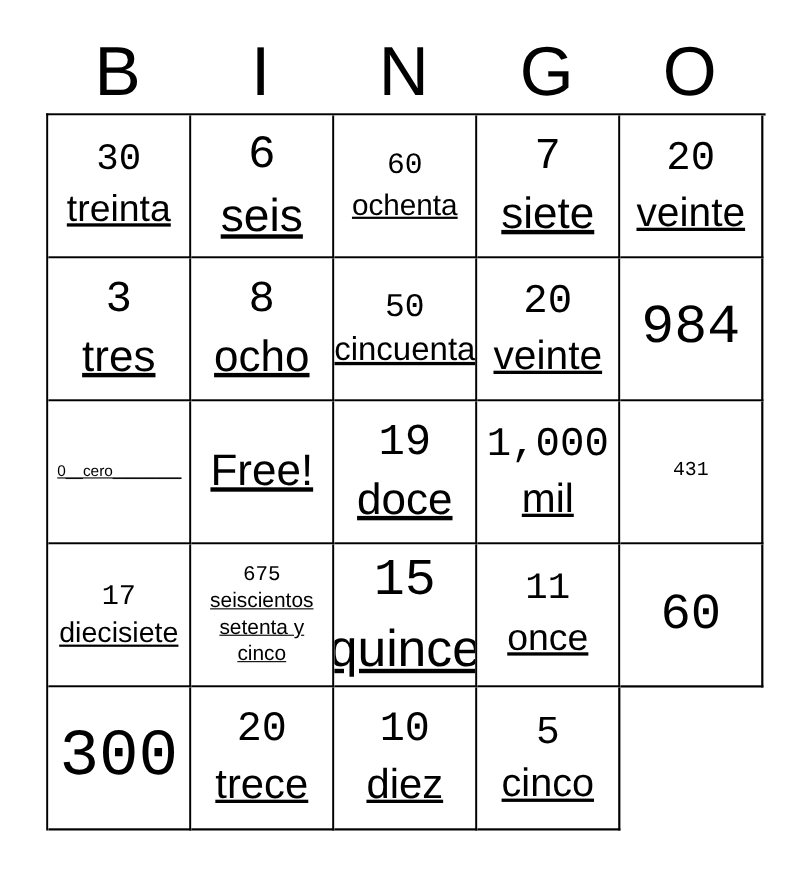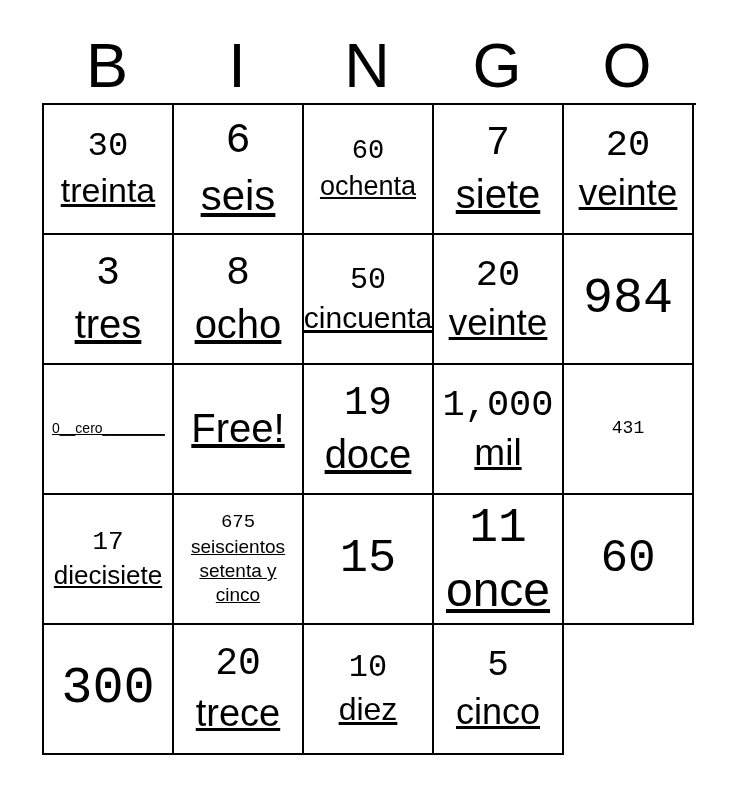--- a/index.html
+++ b/index.html
@@ -150,39 +150,40 @@
       <span class="word">diecisiete</span>
     </div>
     <div class="cell" style="font-size:19px">
       <span class="num">675</span>
       <span class="word">seiscientos
 setenta y
 cinco</span>
     </div>
     <div class="cell" style="font-size:47px">
       <span class="num">15</span>
+      <span class="word">quince</span>
     </div>
-    <div class="cell" style="font-size:48px">
+    <div class="cell" style="font-size:34px">
       <span class="num">11</span>
       <span class="word">once</span>
     </div>
 
     <div class="cell" style="font-size:46px">
       <span class="num">60</span>
       <span class="word"></span>
     </div>
-    <div class="cell" style="font-size:52px">
+    <div class="cell" style="font-size:60px">
       <span class="num">300</span>
       <span class="word"></span>
     </div>
     <div class="cell" style="font-size:38px">
       <span class="num">20</span>
       <span class="word">trece</span>
     </div>
-    <div class="cell" style="font-size:32px">
+    <div class="cell" style="font-size:38px">
       <span class="num">10</span>
       <span class="word">diez</span>
     </div>
     <div class="cell" style="font-size:36px">
       <span class="num">5</span>
       <span class="word">cinco</span>
     </div>
 
   </div>
 </div>

